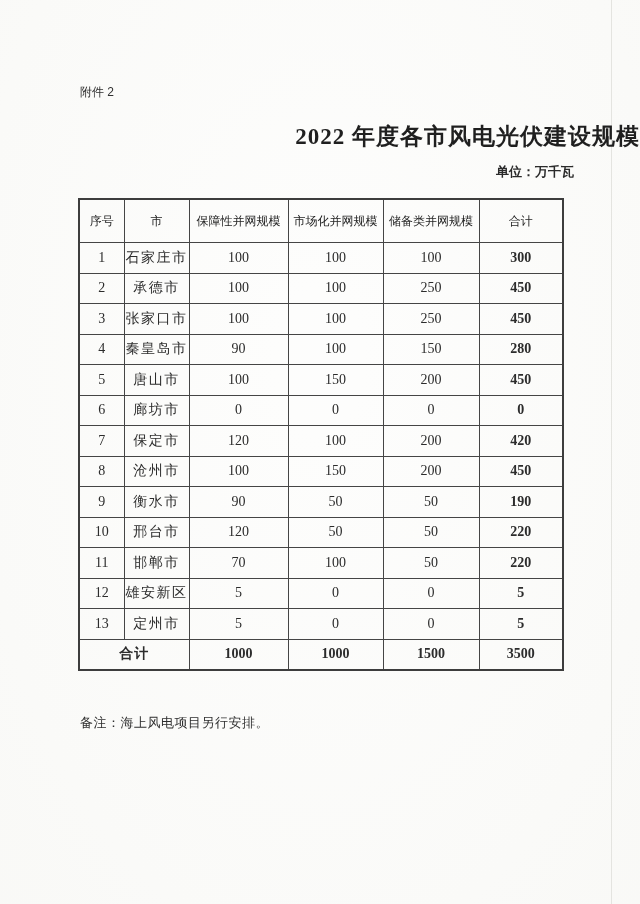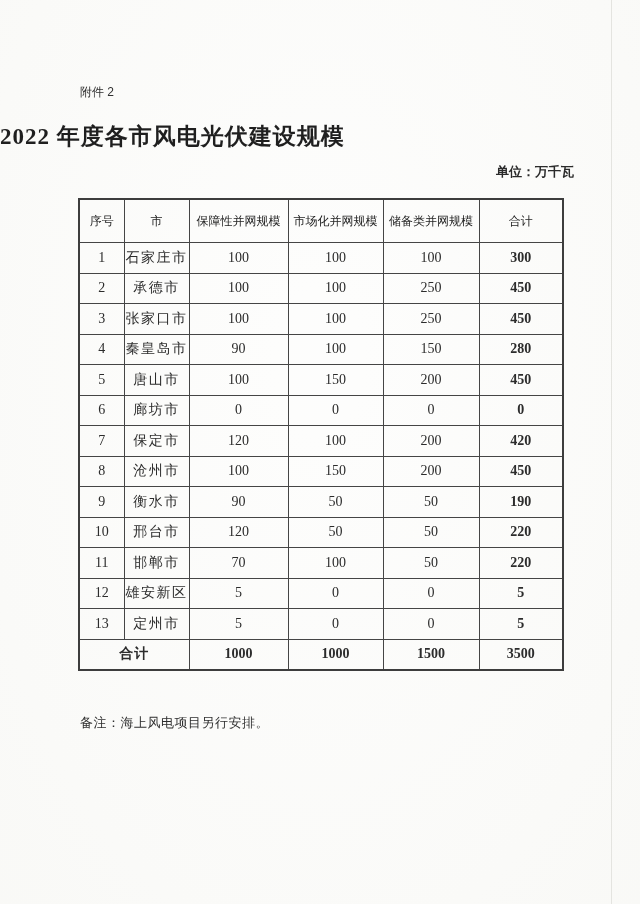--- a/index.html
+++ b/index.html
@@ -38,21 +38,21 @@
     font-family: "Liberation Sans", "DejaVu Sans", sans-serif;
     font-weight: 500;
     color: #303030;
   }
   .title {
     position: absolute;
     left: 0;
     top: 121px;
     width: 640px;
     margin: 0;
-    text-align: left;
+    text-align: right;
     font-size: 23px;
     font-weight: bold;
     letter-spacing: 1px;
     color: #1f1f1f;
   }
   .unit {
     position: absolute;
     top: 163px;
     right: 66px;
     font-size: 13px;

